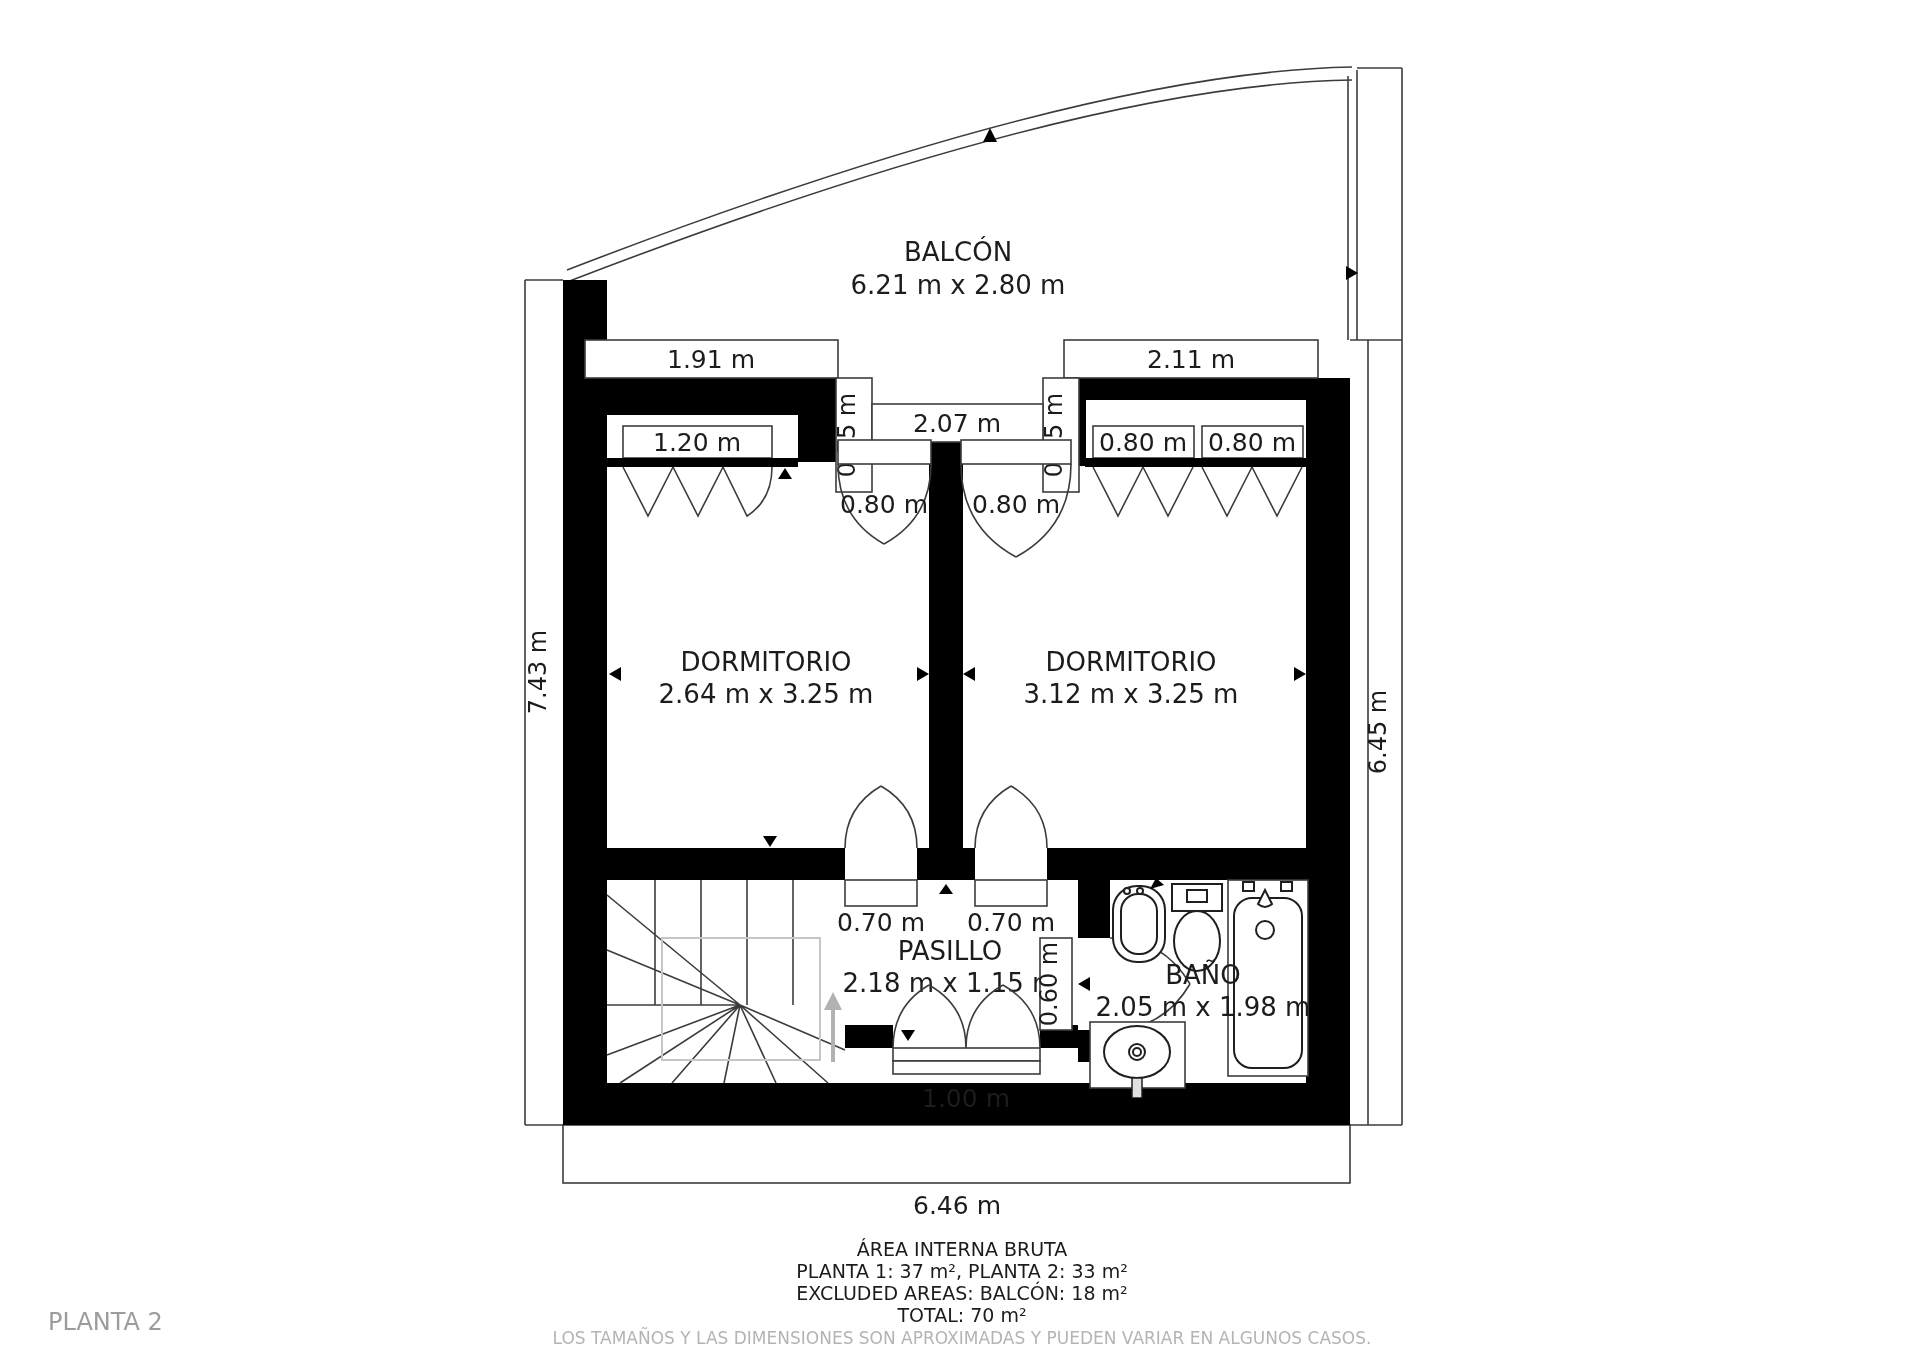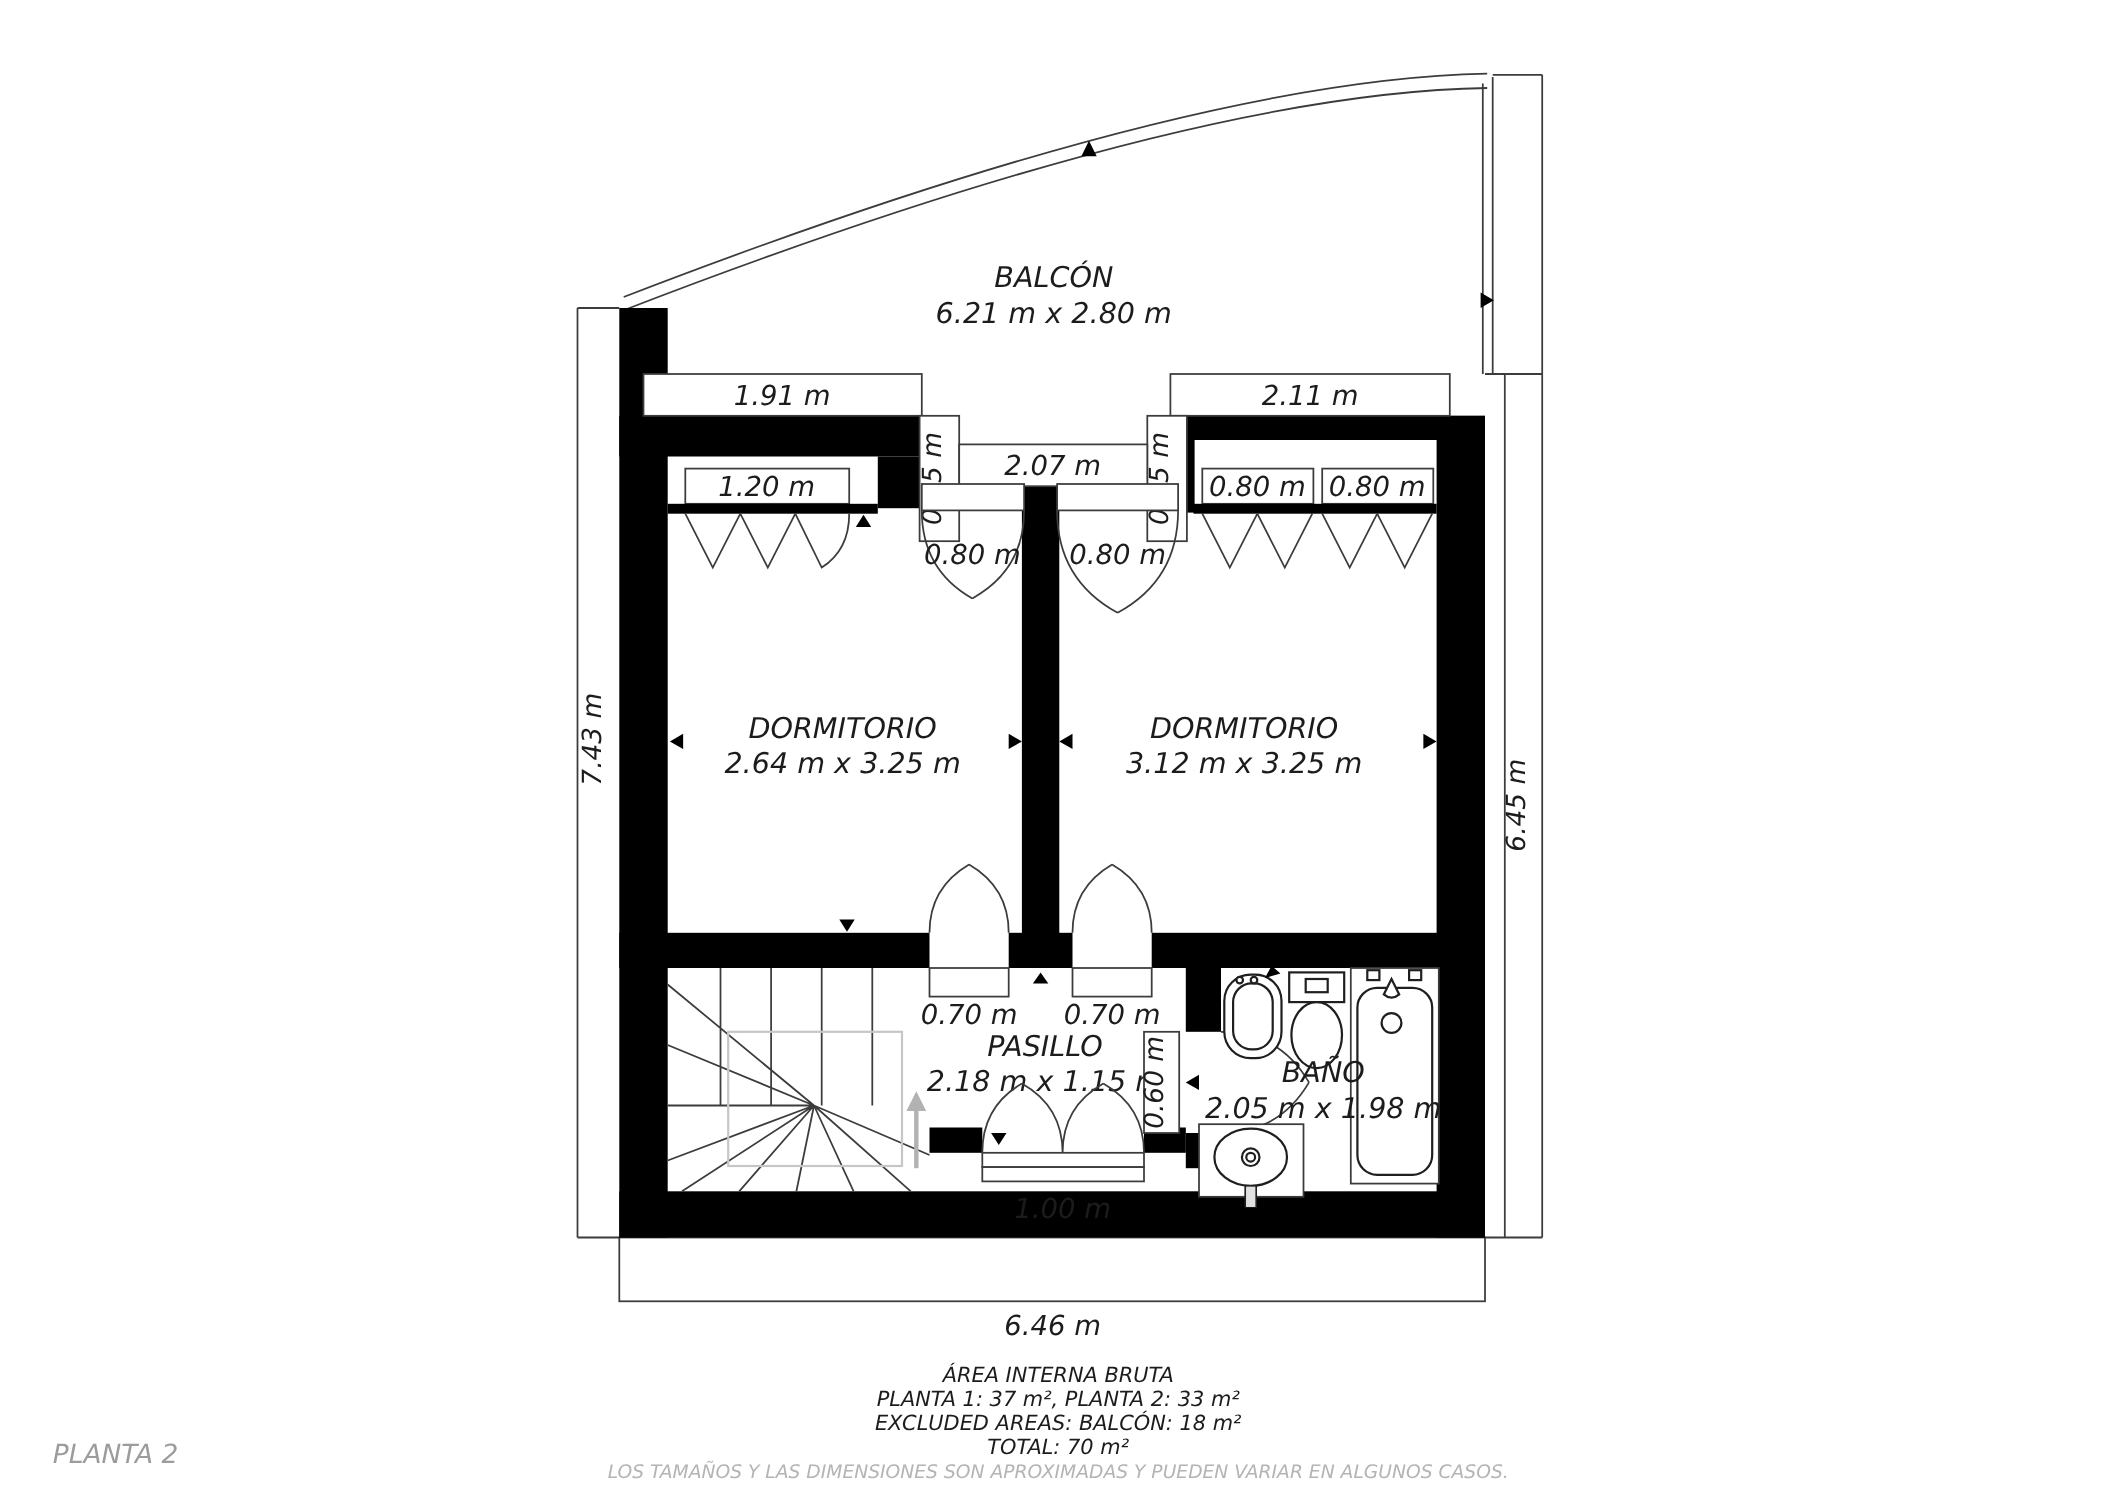--- a/index.html
+++ b/index.html
@@ -1,17 +1,17 @@
 <!DOCTYPE html>
 <html><head>
 <meta charset="utf-8">
 <style>
   html,body{margin:0;padding:0;background:#ffffff;}
   .stage{position:relative;width:1920px;height:1354px;background:#fff;overflow:hidden;
-         font-family:"DejaVu Sans",sans-serif;font-style:italic;}
+         font-family:"DejaVu Sans",sans-serif;}
   svg text{font-family:"DejaVu Sans",sans-serif;fill:#1c1c1c;}
   .dim{font-size:25px;}
   .dimv{font-size:24px;}
   .room{font-size:26px;}
   .foot{font-size:19px;}
   .footgray{font-size:17px;fill:#b4b4b4;}
   .floorlbl{font-size:24px;fill:#9c9c9c;}
   .wall{fill:#000;stroke:none;}
   .thin{stroke:#3c3c3c;stroke-width:1.6;fill:none;}
   .thinw{stroke:#3c3c3c;stroke-width:1.6;fill:#fff;}

